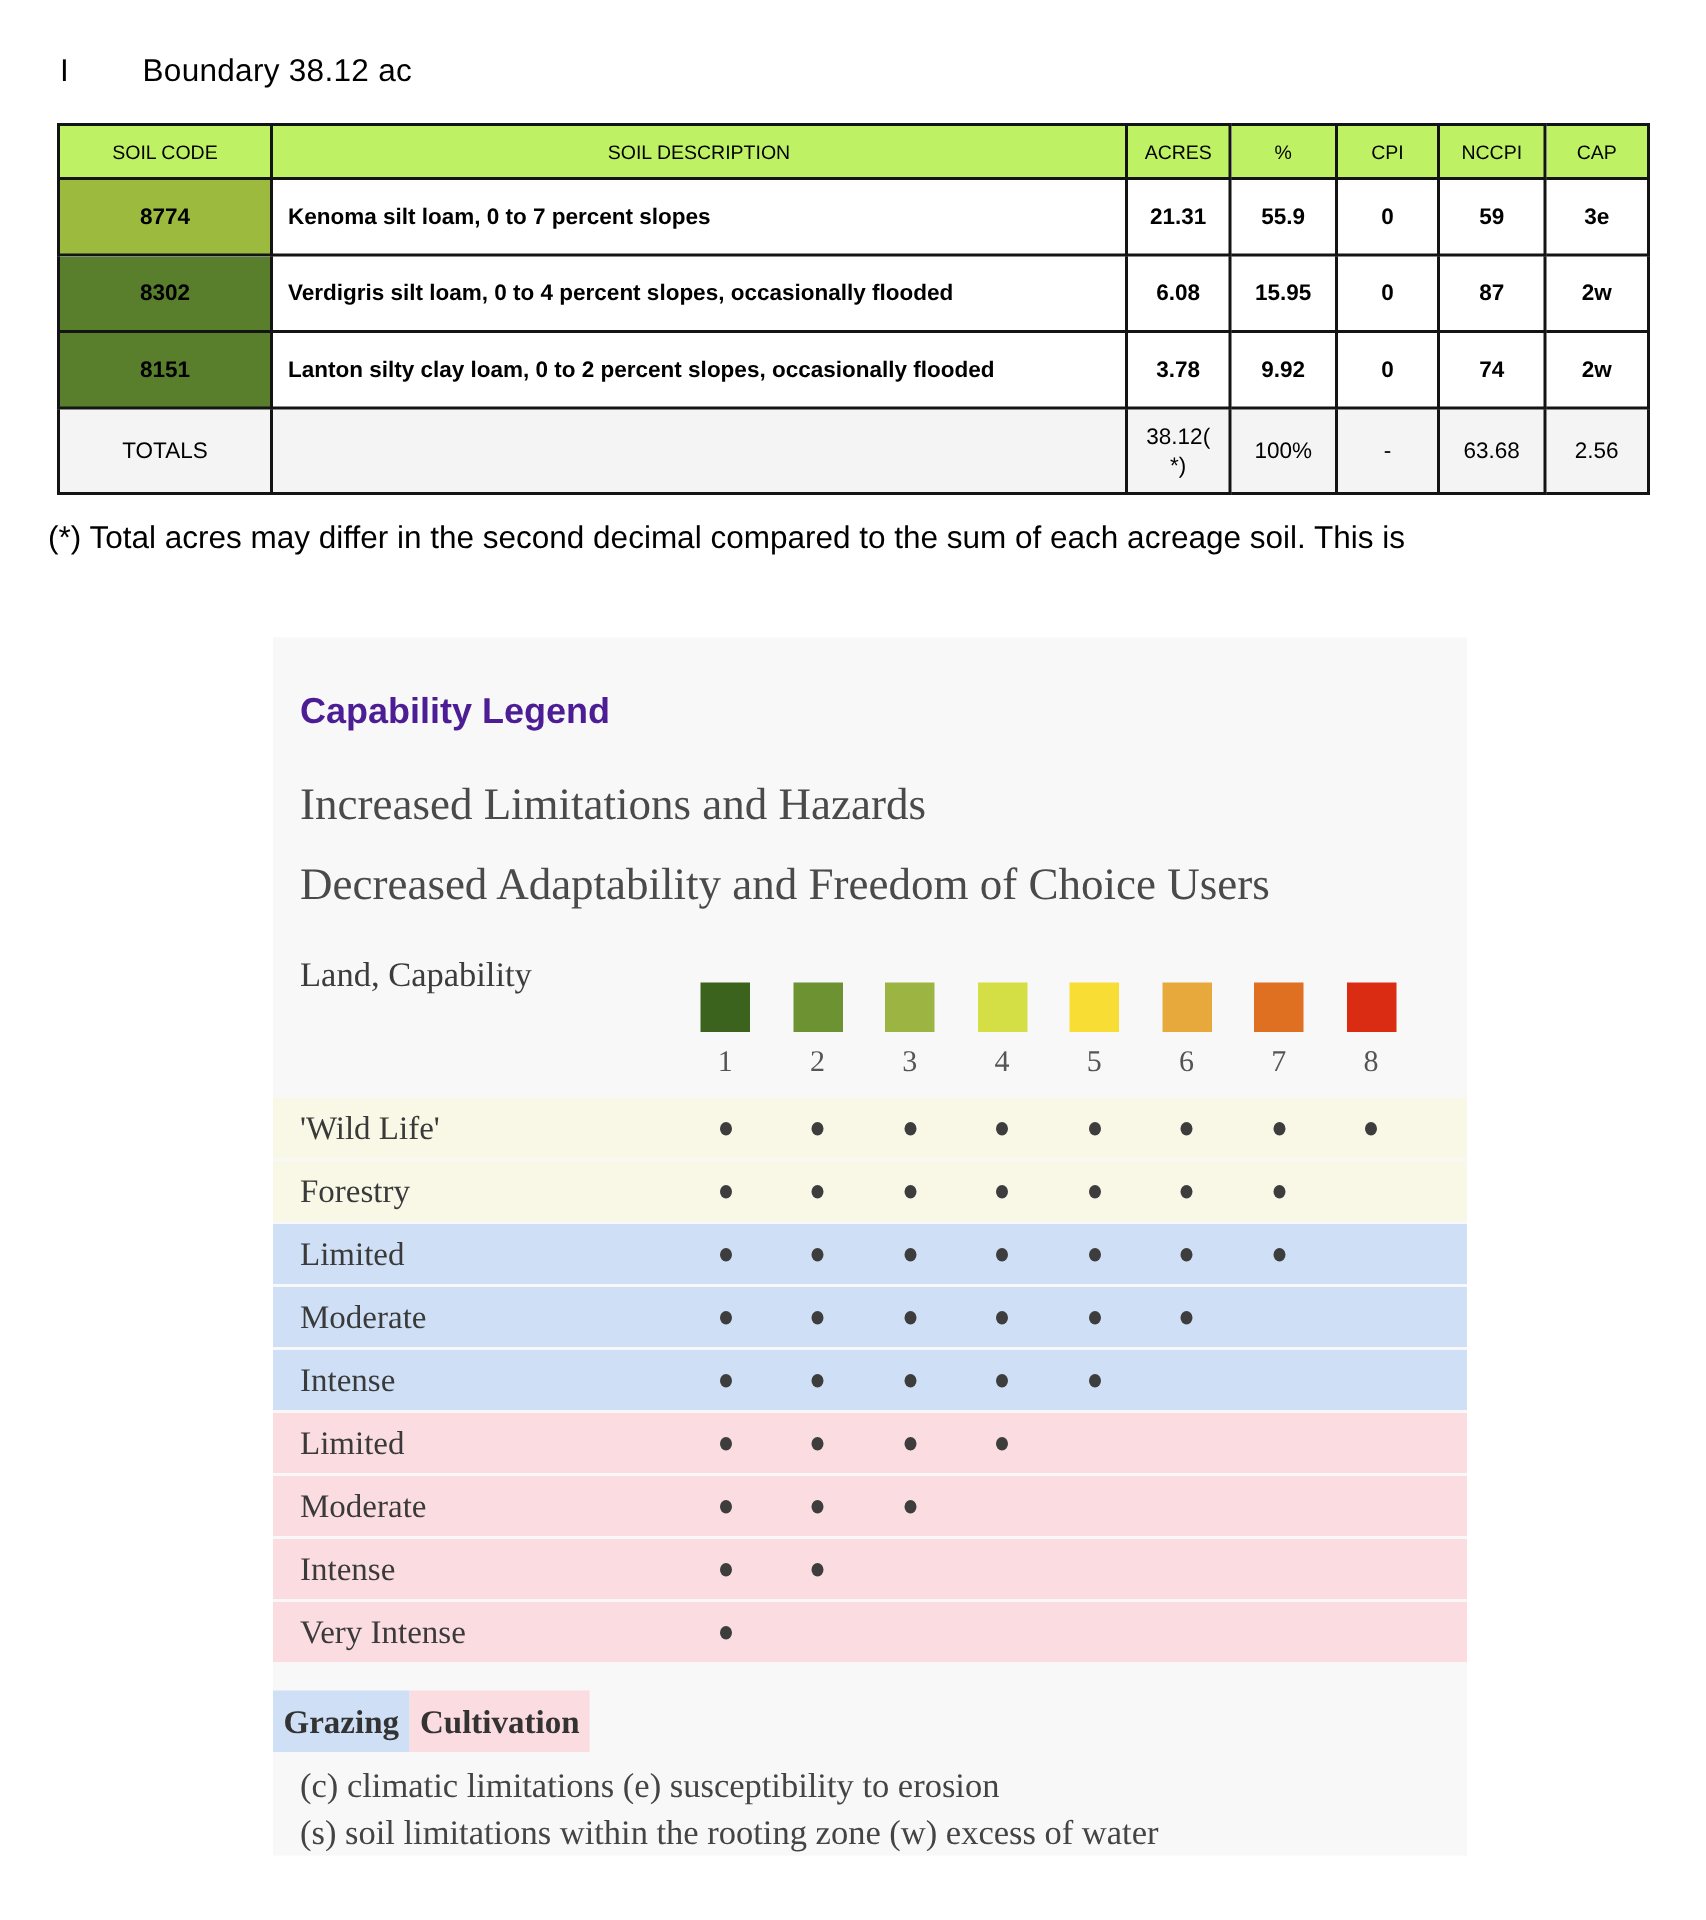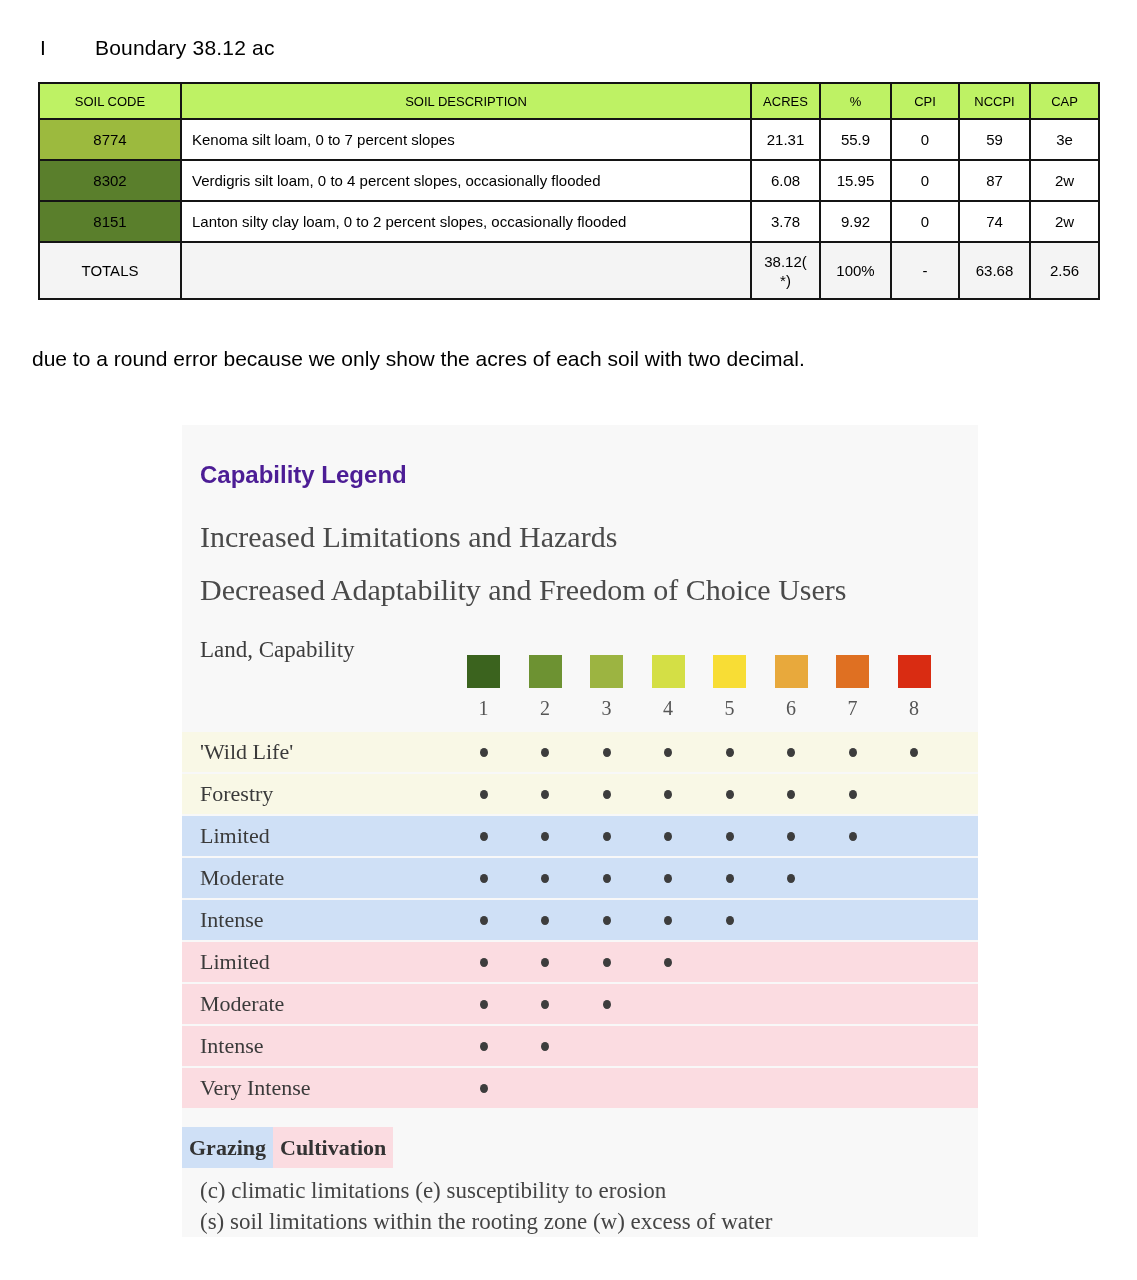--- a/index.html
+++ b/index.html
@@ -7,21 +7,21 @@
   body { position:relative; height:1280px; overflow:hidden; }
 
   
   .doc-title { position:absolute; top:36px; left:40px; font-size:21px; letter-spacing:0.2px; display:flex; }
   .doc-title .prefix { display:inline-block; width:55px; }
 
   
   table.soil { position:absolute; top:82px; left:38px; border-collapse:collapse; table-layout:fixed; width:1060px; }
   table.soil th, table.soil td { border:2px solid #141414; text-align:center; vertical-align:middle; overflow:hidden; }
   table.soil thead th { height:36px; background:#bef264; font-size:13px; font-weight:400; }
-  table.soil tbody td { height:41px; font-size:15px; }
+  table.soil tbody td { height:51px; font-size:15px;font-weight:bold; }
   table.soil td.desc { text-align:left; padding-left:10px; background:#fff; }
   table.soil td.code { font-size:15px; }
   table.soil tfoot td { height:57px; background:#f4f4f4; font-size:15px; }
   .acres-wrap { line-height:19px; }
 
   
   .footnote { position:absolute; top:344px; left:32px; width:1090px; font-size:21px; line-height:30px; }
 
   
   .legend-panel { position:absolute; top:425px; left:182px; width:796px; height:812px; background:#f8f8f8; }
@@ -110,21 +110,21 @@
       </td>
       <td>100%</td>
       <td>-</td>
       <td>63.68</td>
       <td>2.56</td>
     </tr>
   </tfoot>
 </table>
 
 <div class="footnote">
-  <div>due to a round error because we only show the acres of each soil with two decimal.</div>
+  <div>(*) Total acres may differ in the second decimal compared to the sum of each acreage soil. This is</div>
 </div>
 
 <div class="legend-panel">
   <div class="legend-title">Capability Legend</div>
   <div class="legend-sub s1">Increased Limitations and Hazards</div>
   <div class="legend-sub s2">Decreased Adaptability and Freedom of Choice Users</div>
   <div class="scale-label">Land, Capability</div>
 
   <div id="class-squares">
       <div class="sq" style="left: 285px; background: rgb(59, 99, 30);"></div>

